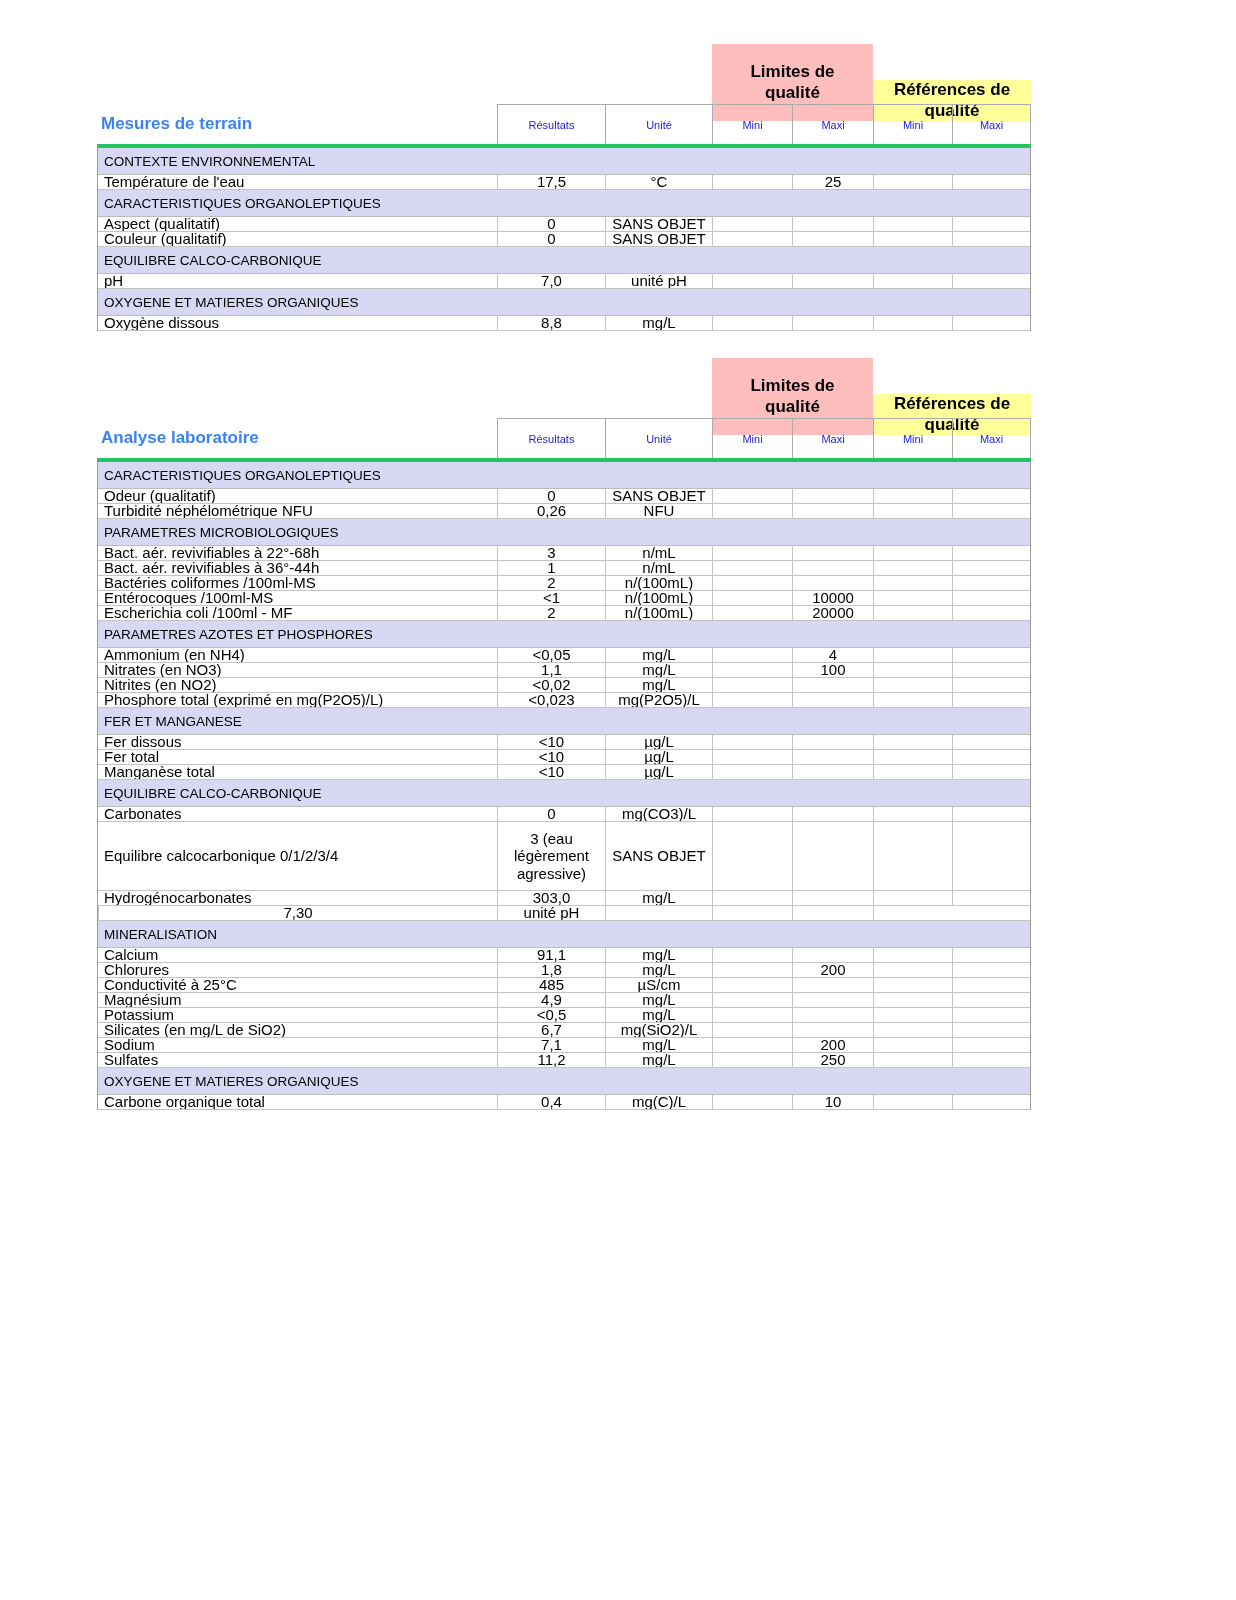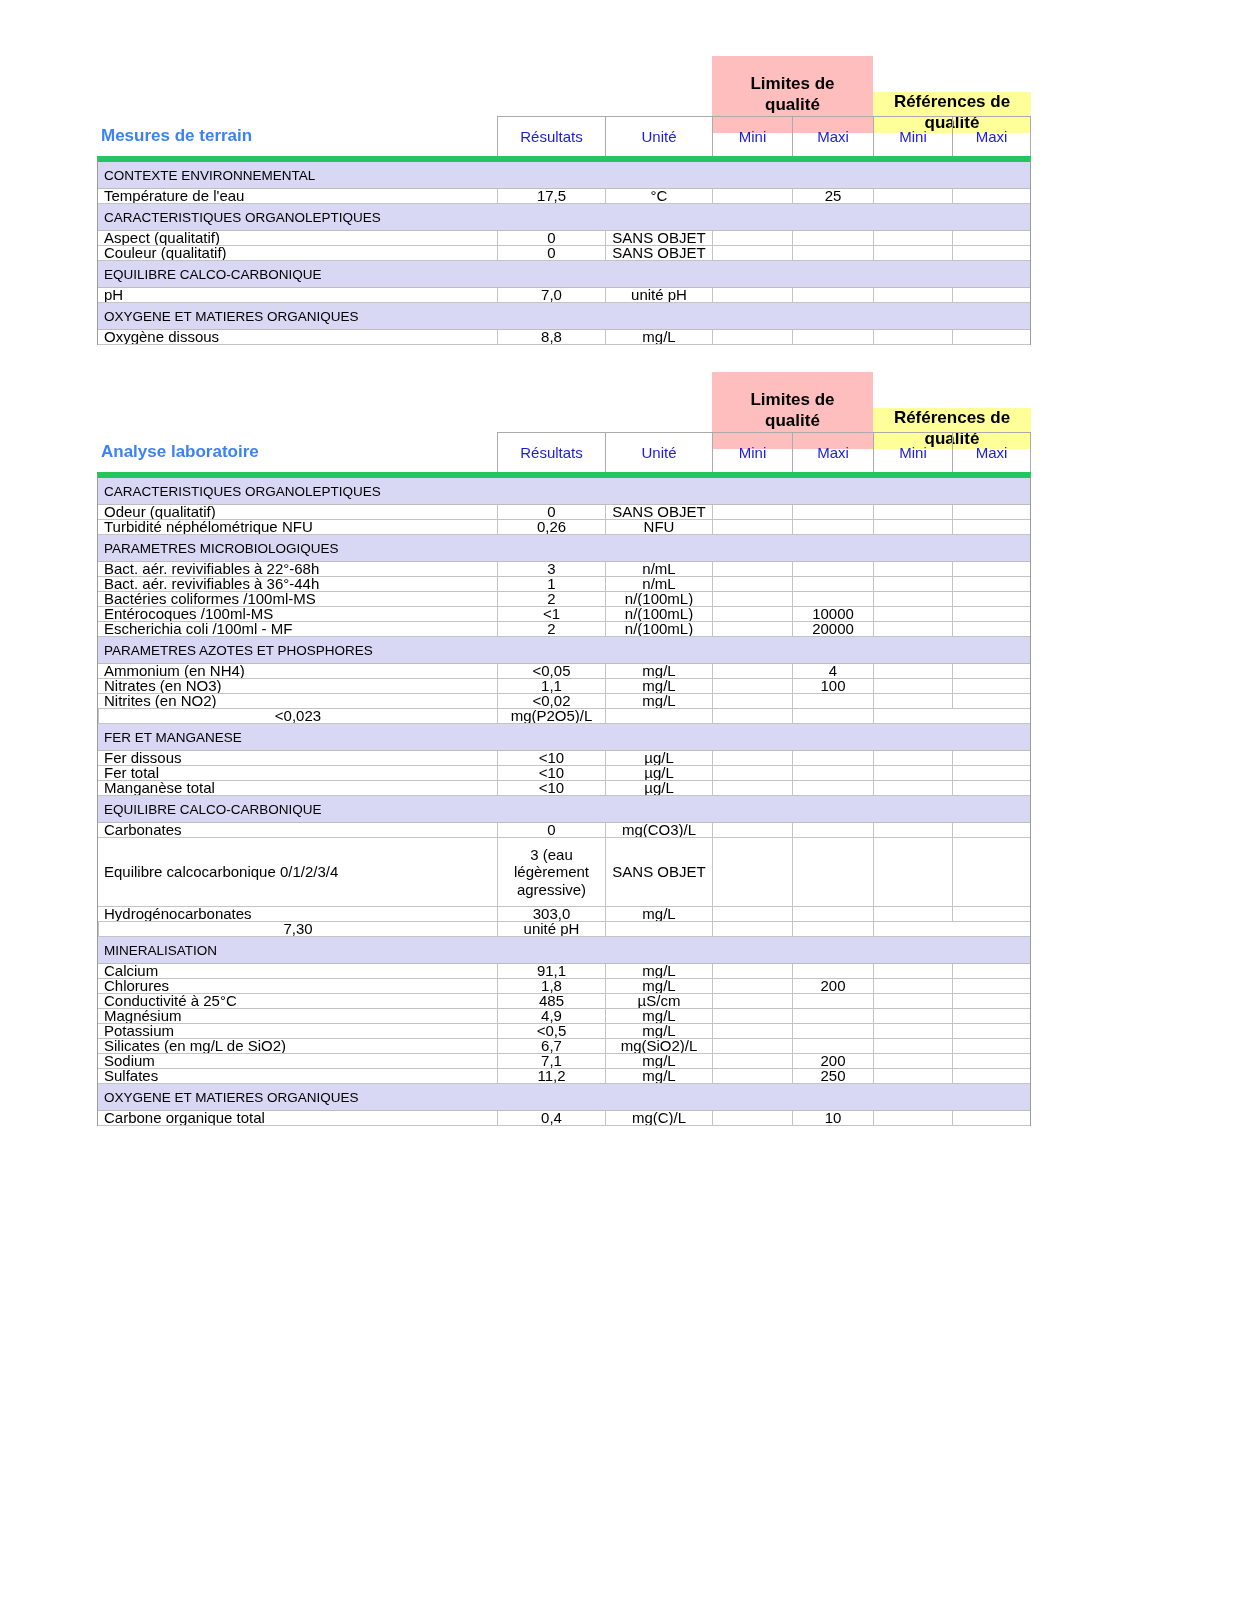--- a/index.html
+++ b/index.html
@@ -7,21 +7,21 @@
     padding: 0;
     background: #FFFFFF;
     font-family: "Liberation Sans", sans-serif;
     color: #000000;
   }
   body {
     width: 1236px;
     min-height: 1600px;
   }
   .doc {
-    padding-top: 56px;
+    padding-top: 44px;
     padding-left: 97px;
   }
   .table-block {
     width: 934px;
     margin-bottom: 27px;
   }
   
   .group-row {
     display: grid;
     grid-template-columns: 615px 161px 158px;
@@ -52,31 +52,31 @@
     font-size: 17px;
     font-weight: bold;
     color: #3b82f6;
     padding-left: 4px;
   }
   .col-head {
     display: flex;
     align-items: center;
     justify-content: center;
     color: #1C1CDE;
-    font-size: 15px;
+    font-size: 11px;
     box-sizing: border-box;
     border-top: 1px solid #ABABAB;
     border-left: 1px solid #ABABAB;
   }
   .col-head:last-child { border-right: 1px solid #ABABAB; }
   
   .rows-container {
     border-left: 1px solid #9B9B9B;
     border-right: 1px solid #9B9B9B;
-    border-top: 6px solid #22c55e;
+    border-top: 4px solid #22c55e;
     box-sizing: border-box;
   }
   .section-row {
     display: flex;
     align-items: center;
     height: 27px;
     box-sizing: border-box;
     background: #D8D8F5;
     border-bottom: 1px solid #BDBDBD;
     font-size: 13.5px;
@@ -318,20 +318,21 @@
     <div class="cell label">Nitrites (en NO2)</div>
     <div class="cell val">&lt;0,02</div>
     <div class="cell val">mg/L</div>
     <div class="cell val"></div>
     <div class="cell val"></div>
     <div class="cell val"></div>
     <div class="cell val"></div>
   </div>
 
   <div class="data-row">
+    <div class="cell label">Phosphore total (exprimé en mg(P2O5)/L)</div>
     <div class="cell val">&lt;0,023</div>
     <div class="cell val">mg(P2O5)/L</div>
     <div class="cell val"></div>
     <div class="cell val"></div>
     <div class="cell val"></div>
     <div class="cell val"></div>
   </div>
 
   <div class="section-row">
     <span>FER ET MANGANESE</span>

